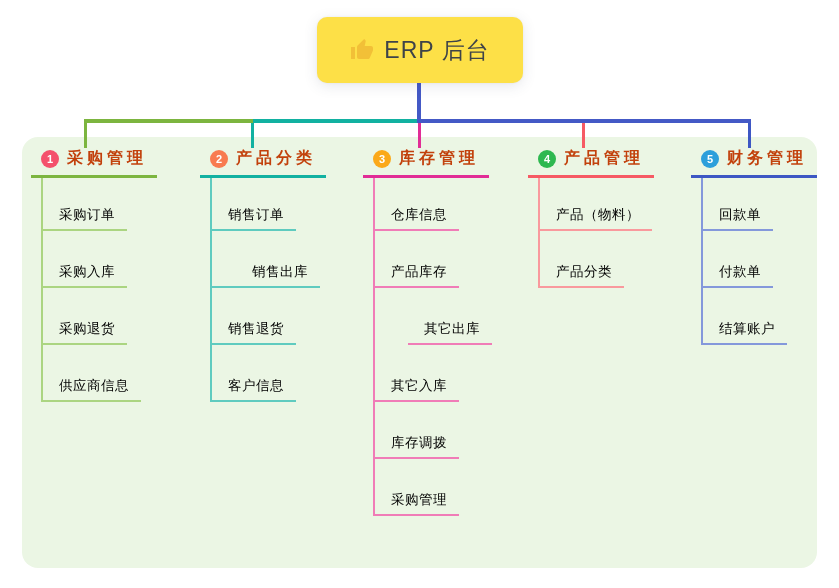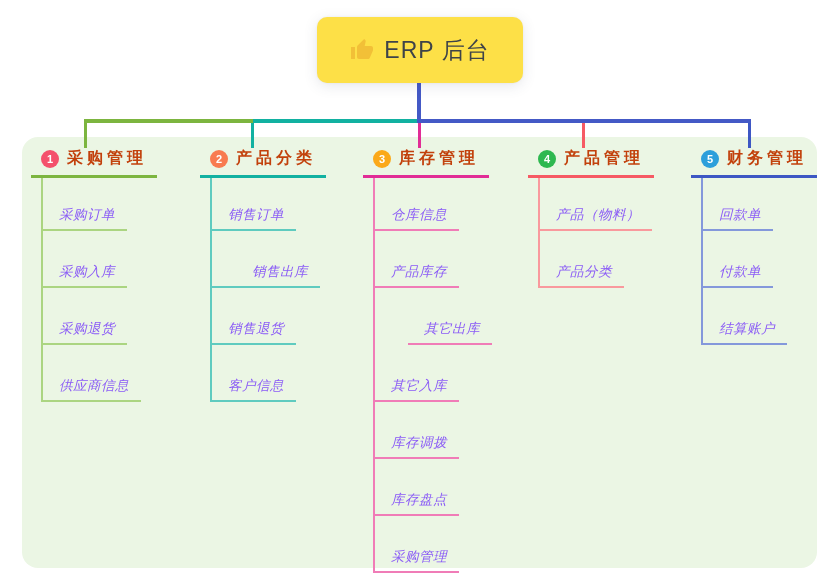--- a/index.html
+++ b/index.html
@@ -56,21 +56,21 @@
   .child {
     height:55px;
     display:flex; align-items:flex-end;
     border-bottom:2px solid;
     padding:0 12px 0 16px;
     cursor:pointer;
   }
   .child:first-child { height:51px; }
   .child span {
     margin-bottom:5px;
-    font-size:13.5px; color:#8b5cf6; letter-spacing:0.5px; white-space:nowrap;font-style:italic;
+    font-size:13.5px; color:#000000; letter-spacing:0.5px; white-space:nowrap;
   }
 </style>
 </head>
 <body>
 
 <div id="canvas">
 
   <div class="panel" style="background: rgb(235, 246, 228);"></div>
 
   <div class="stem" style="left: 417px; top: 83px; width: 4px; height: 40px; background: rgb(68, 89, 198);"></div>
@@ -151,23 +151,20 @@
         <div class="child" style="border-bottom-color: rgb(240, 124, 183); margin-left: 33px;">
           <span>其它出库</span>
         </div>
         <div class="child" style="border-bottom-color: rgb(240, 124, 183);">
           <span>其它入库</span>
         </div>
         <div class="child" style="border-bottom-color: rgb(240, 124, 183);">
           <span>库存调拨</span>
         </div>
         <div class="child" style="border-bottom-color: rgb(240, 124, 183);">
-          <span>库存盘点</span>
-        </div>
-        <div class="child" style="border-bottom-color: rgb(240, 124, 183);">
           <span>采购管理</span>
         </div>
       </div>
   </div>
 
   <div class="branch" style="left:528px;">
     <div class="b-head" style="border-bottom-color: rgb(246, 90, 100);">
       <span class="badge" style="background: rgb(46, 184, 80);">4</span>
       <span class="b-label">产品管理</span>
     </div>

